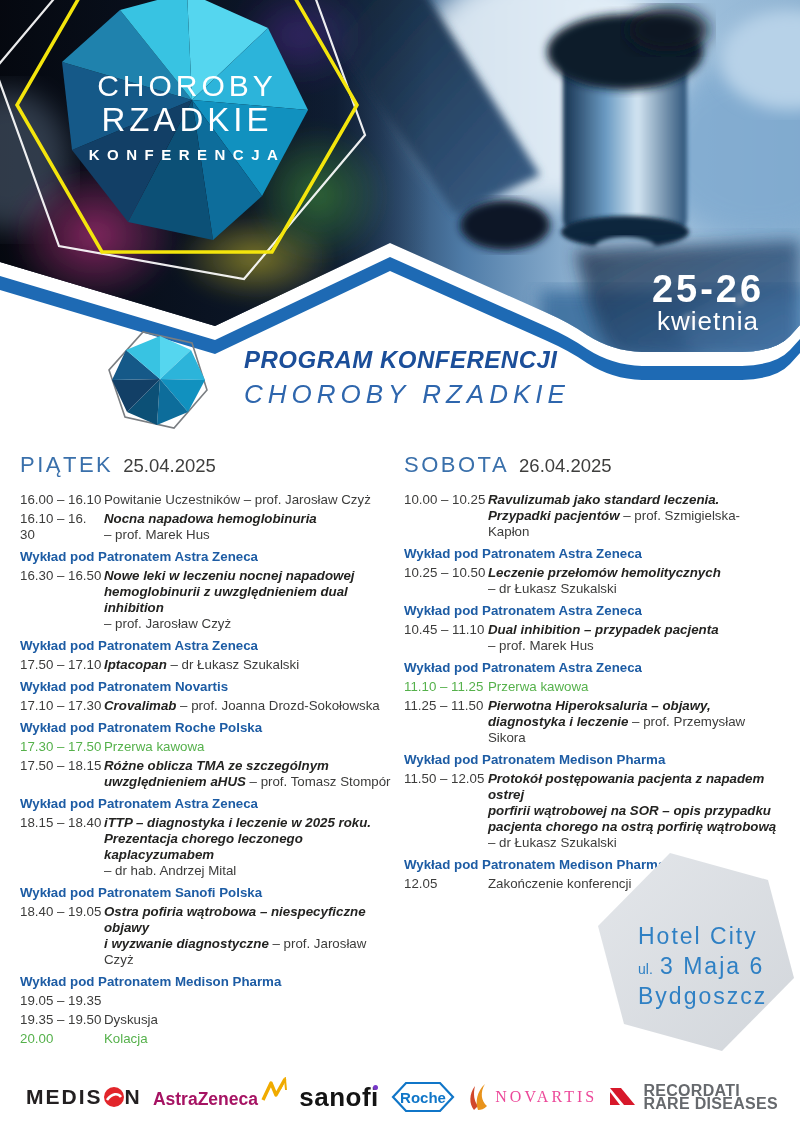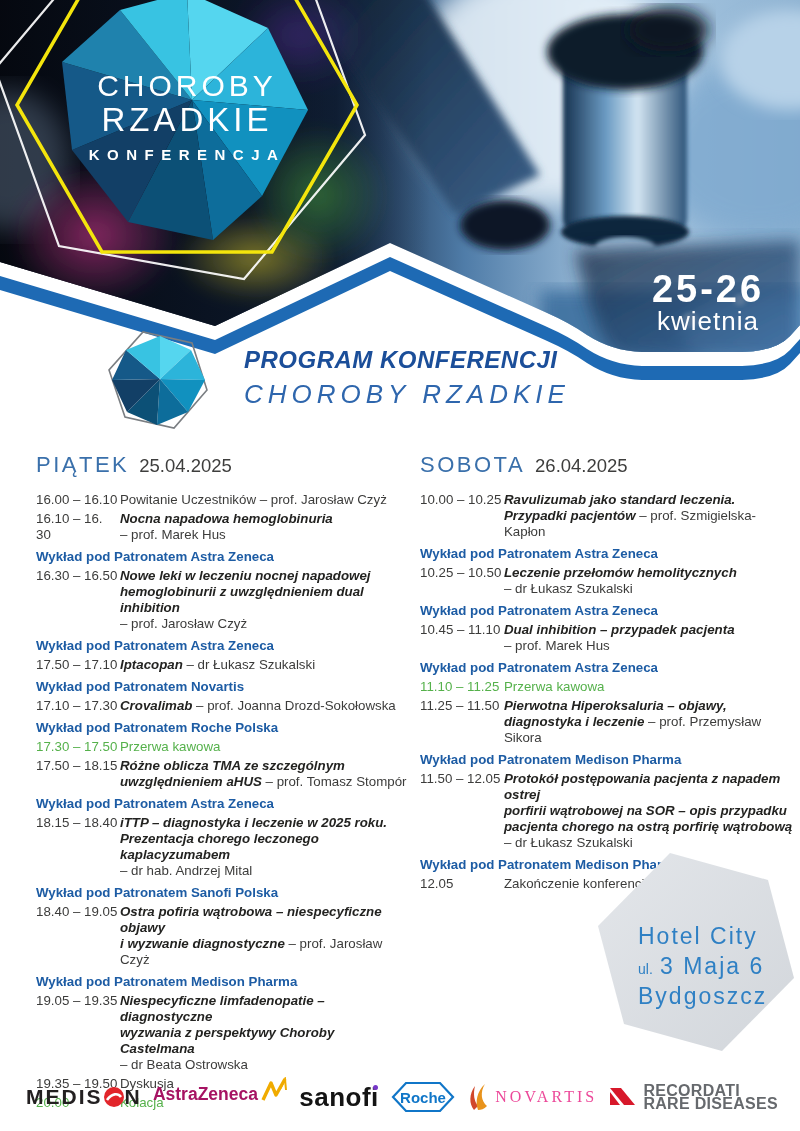--- a/index.html
+++ b/index.html
@@ -6,41 +6,41 @@
   .poster{position:relative;width:800px;height:1131px;background:#ffffff;overflow:hidden;
           font-family:"Liberation Sans",sans-serif;}
   .hero{position:absolute;top:0;left:0;}
   
   .title-row{position:absolute;top:328px;left:96px;display:flex;align-items:flex-start;font-style:italic;}
   .title-icon{flex:none;}
   .title-text{margin-left:22px;margin-top:18px;}
   .title-line1{font-size:24px;font-weight:700;color:#1b4e99;letter-spacing:.5px;}
   .title-line2{font-size:26px;font-weight:400;color:#2e66ad;letter-spacing:5px;margin-top:5px;}
   
-  .columns{position:absolute;top:452px;left:36px;width:748px;display:flex;}
+  .columns{position:absolute;top:452px;left:20px;width:748px;display:flex;}
   .day{width:374px;flex:none;}
   .day + .day{margin-left:10px;}
   .day-header{display:flex;align-items:baseline;margin-bottom:14px;}
   .day-name{font-size:22px;color:#3a70ab;letter-spacing:2.5px;font-weight:500;}
   .day-date{font-size:18.5px;color:#3e3e3d;font-weight:400;margin-left:10px;}
   .schedule{font-size:13.3px;line-height:16px;}
   .row{display:flex;margin-bottom:3px;}
   .time{width:84px;flex:none;color:#3c3c3b;}
   .body{flex:1;}
   .s-b{font-weight:700;font-style:italic;color:#232321;}
   .s-r{color:#3c3c3b;}
   .s-g{color:#55b14b;}
   .row.green .time{color:#55b14b;}
   .patron{margin:6px 0 3px;font-weight:700;color:#1d5ca4;font-size:13.3px;}
   
   .venue-hex{position:absolute;left:588px;top:852px;}
   
   .sponsors{position:absolute;left:26px;right:22px;top:1070px;height:54px;
             display:flex;justify-content:space-between;align-items:center;}
-  .sponsor{display:flex;align-items:flex-start;}
+  .sponsor{display:flex;align-items:flex-end;}
   .medison{font-size:21px;letter-spacing:2px;color:#232021;font-weight:600;display:flex;align-items:center;}
   .medison svg{margin:0 1px;}
   .az-text{color:#a61363;font-size:17.5px;font-weight:600;}
   .az-icon{margin-left:2px;transform:translateY(-7px);}
   .sanofi-wrap{position:relative;font-size:26px;font-weight:700;color:#141414;letter-spacing:.5px;}
   .sanofi-dot{position:absolute;right:1px;top:3px;width:5px;height:5px;border-radius:50%;background:#7637c8;}
   .novartis{display:flex;align-items:center;}
   .novartis-text{font-size:16px;letter-spacing:3px;color:#ec4899;font-weight:500;margin-left:8px;font-family:Liberation Serif, serif;}
   .recordati{display:flex;align-items:center;}
   .recordati-text{margin-left:7px;font-size:16px;line-height:13px;color:#66696d;font-weight:700;letter-spacing:.3px;}
@@ -255,25 +255,20 @@
           <div class="row">
             <div class="time">18.40 – 19.05</div>
             <div class="body">
               <div class="line"><span class="s-b">Ostra pofiria wątrobowa – niespecyficzne objawy</span></div>
               <div class="line"><span class="s-b">i wyzwanie diagnostyczne</span><span class="s-r"> – prof. Jarosław Czyż</span></div>
             </div>
           </div>
           <div class="patron">Wykład pod Patronatem Medison Pharma</div>
           <div class="row">
             <div class="time">19.05 – 19.35</div>
-            <div class="body">
-              <div class="line"><span class="s-b">Niespecyficzne limfadenopatie – diagnostyczne</span></div>
-              <div class="line"><span class="s-b">wyzwania z perspektywy Choroby Castelmana</span></div>
-              <div class="line"><span class="s-r">– dr Beata Ostrowska</span></div>
-            </div>
           </div>
           <div class="row">
             <div class="time">19.35 – 19.50</div>
             <div class="body">
               <div class="line"><span class="s-r">Dyskusja</span></div>
             </div>
           </div>
           <div class="row green">
             <div class="time">20.00</div>
             <div class="body">

